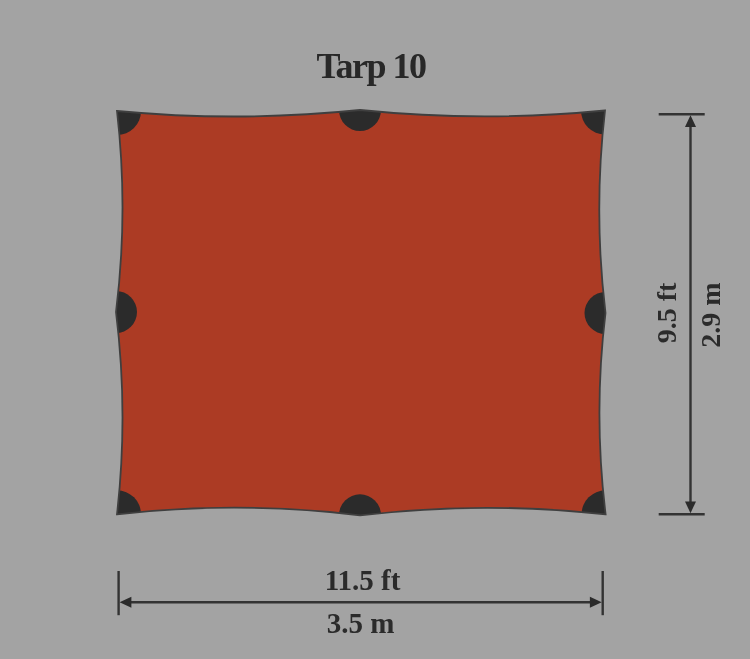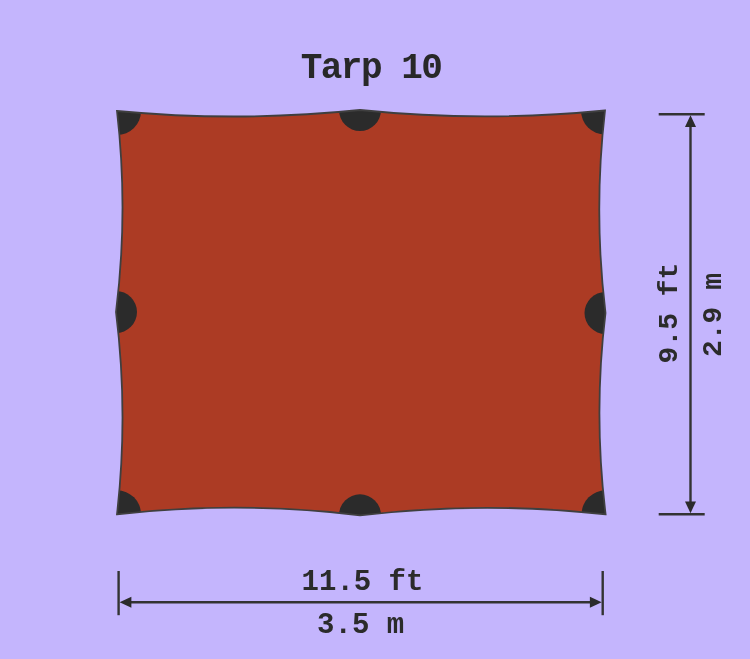--- a/index.html
+++ b/index.html
@@ -1,17 +1,17 @@
 <!DOCTYPE html>
 <html><head>
 <meta charset="utf-8">
 <style>
   html,body{margin:0;padding:0;background:#ffffff;}
-  .stage{position:relative;width:750px;height:659px;background:#c4b5fd;overflow:hidden;
-         font-family:Liberation Mono, monospace;}
+  .stage{position:relative;width:750px;height:659px;background:#a3a3a3;overflow:hidden;
+         font-family:Liberation Serif, serif;}
   svg{position:absolute;left:0;top:0;}
 </style>
 </head>
 <body>
 <div class="stage">
 <svg width="750" height="659" viewBox="0 0 750 659">
   <defs>
 
     <path id="tarpPath" d="M117,111
       Q238.5,122.5 360,110

